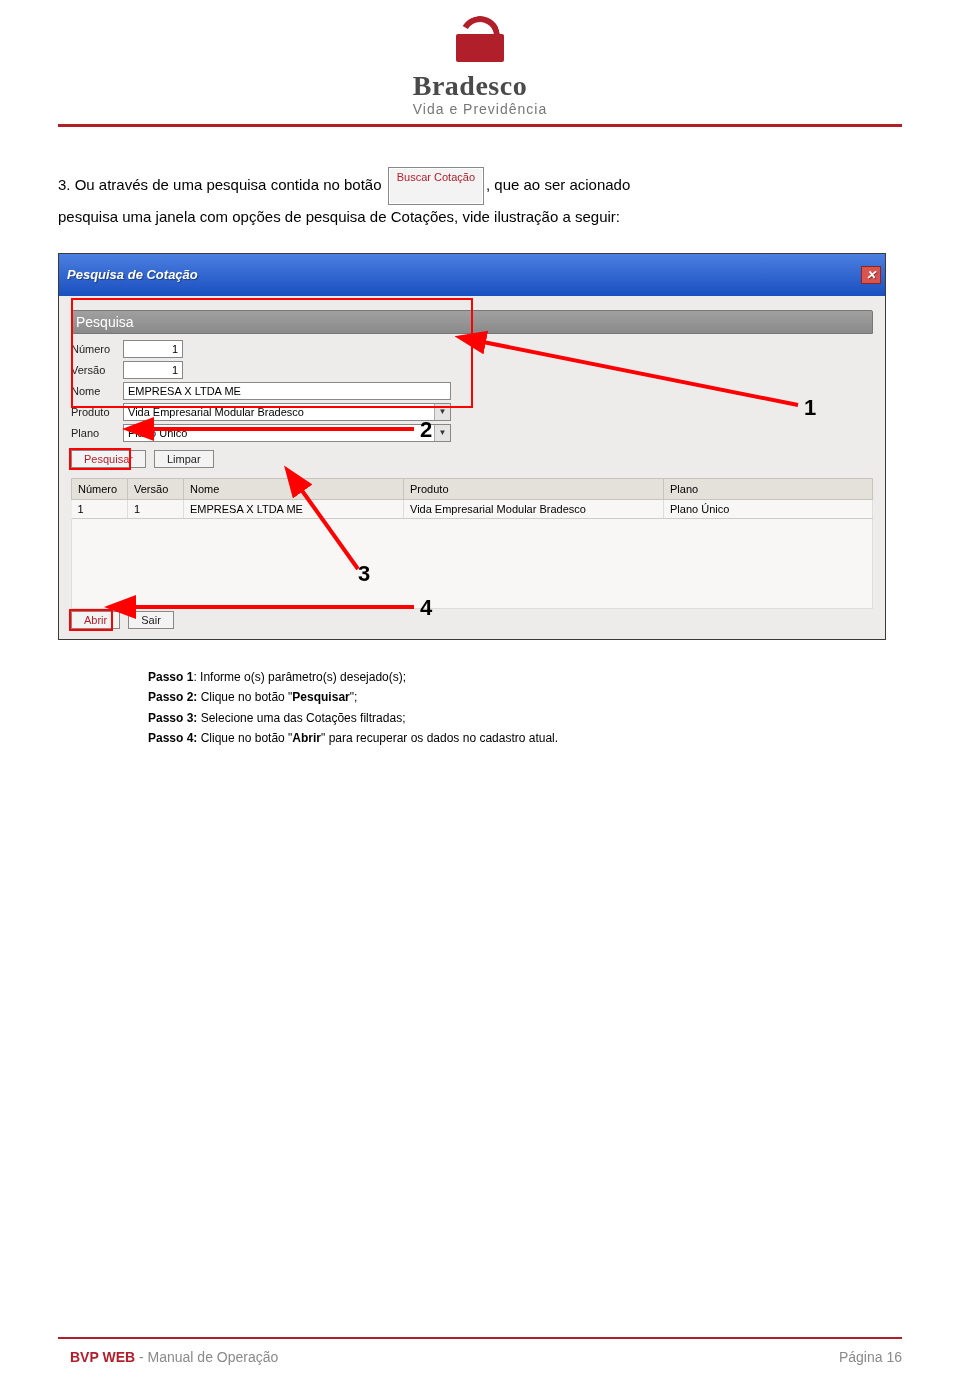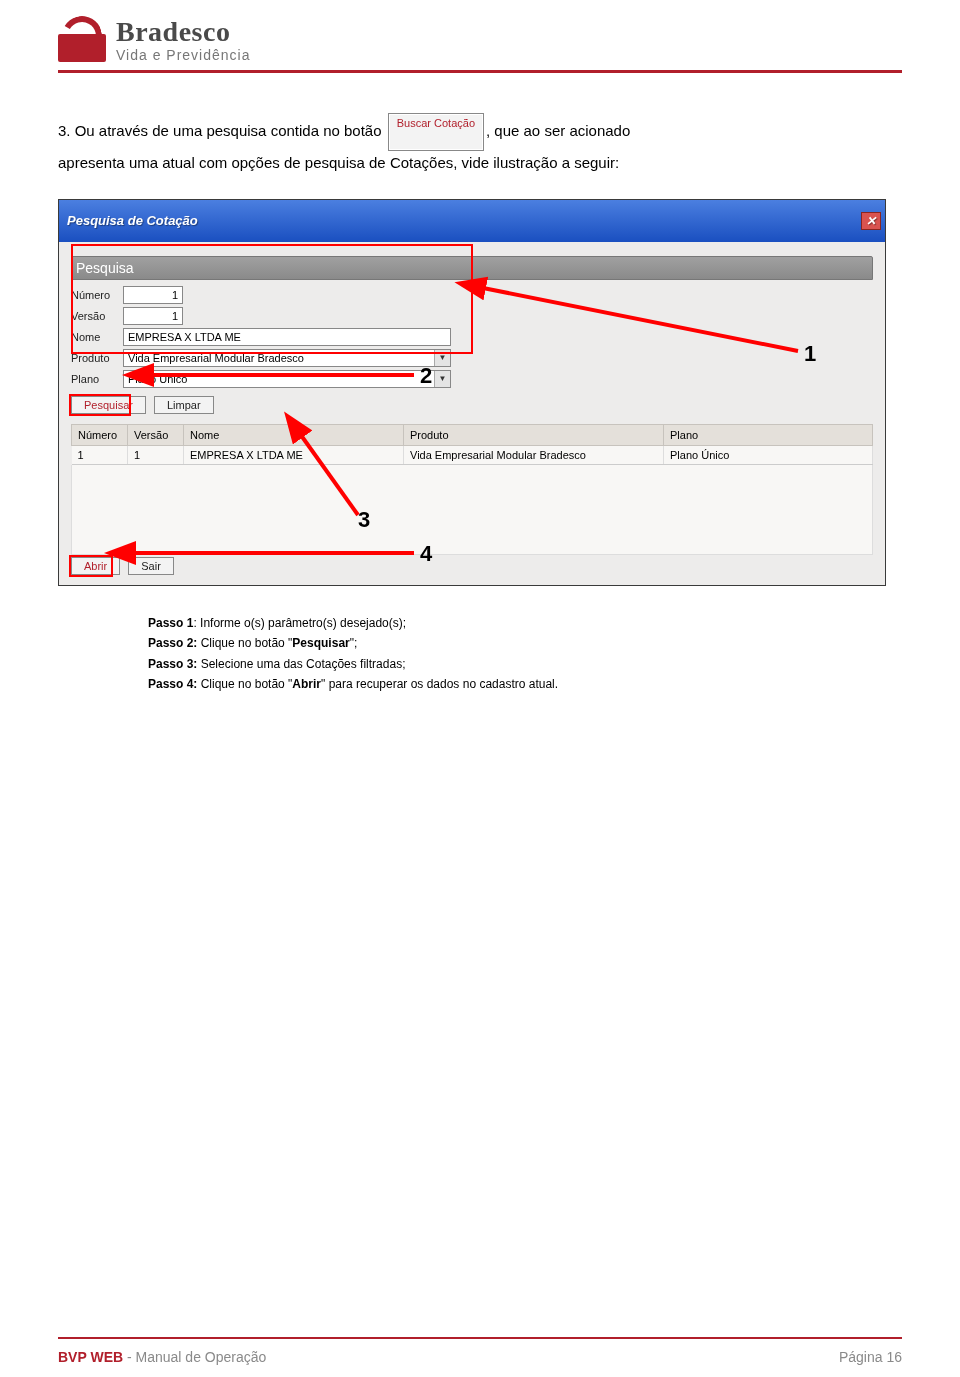--- a/index.html
+++ b/index.html
@@ -9,21 +9,21 @@
     color: #000;
     background: #fff;
     width: 960px;
     height: 1377px;
     position: relative;
   }
   .page {
     padding: 10px 58px 0 58px;
   }
   
-  .logo-block { display: flex; align-items: center; gap: 10px; padding: 8px 0 4px 0; }
+  .logo-block { display: flex; align-items: center; gap: 10px; padding: 8px 0 4px 0; flex-direction: column; }
   .logo-mark {
     width: 48px; height: 44px; position: relative;
   }
   .logo-mark .sq {
     position: absolute; bottom: 0; left: 0; width: 48px; height: 28px;
     background: #b11f2b; border-radius: 2px;
   }
   .logo-mark .arc {
     position: absolute; bottom: 6px; left: 4px; width: 40px; height: 40px;
     border: 6px solid #b11f2b; border-bottom-color: transparent; border-left-color: transparent;
@@ -137,21 +137,21 @@
   .steps { margin-top: 28px; margin-left: 90px; font-size: 12px; line-height: 1.55; }
   .steps p { margin: 2px 0; }
   .steps .label { font-weight: bold; }
   .steps .bold { font-weight: bold; }
 
   
   .footer-line {
     position: absolute; left: 58px; right: 58px; bottom: 38px; height: 2px; background: #b11f2b;
   }
   .footer {
-    position: absolute; left: 58px; right: 58px; bottom: 12px;
+    position: absolute; left: 70px; right: 58px; bottom: 12px;
     display: flex; justify-content: space-between; font-size: 14px; color: #8a8a8a;
   }
   .footer .bvp { color: #b11f2b; font-weight: bold; }
 </style>
 </head>
 <body>
 
 <div class="page">
 
   <div class="logo-block">
@@ -162,21 +162,21 @@
     <div class="logo-text">
       <div class="brand">Bradesco</div>
       <div class="sub">Vida e Previdência</div>
     </div>
   </div>
   <div class="red-bar"></div>
 
   <div class="intro">
     <span>3.</span><span> Ou através de uma pesquisa contida no botão </span>
     <span class="btn-buscar">Buscar Cotação</span><span>, que ao ser acionado</span><br>
-    <span>apresenta uma atual com opções de pesquisa de Cotações, vide ilustração a seguir:</span>
+    <span>pesquisa uma janela com opções de pesquisa de Cotações, vide ilustração a seguir:</span>
   </div>
 
   <div class="shot-wrap">
     <div class="dlg">
       <div class="dlg-title">
         <span>Pesquisa de Cotação</span>
         <div class="dlg-close">✕</div>
       </div>
       <div class="dlg-body">
         <div class="section-header">Pesquisa</div>

